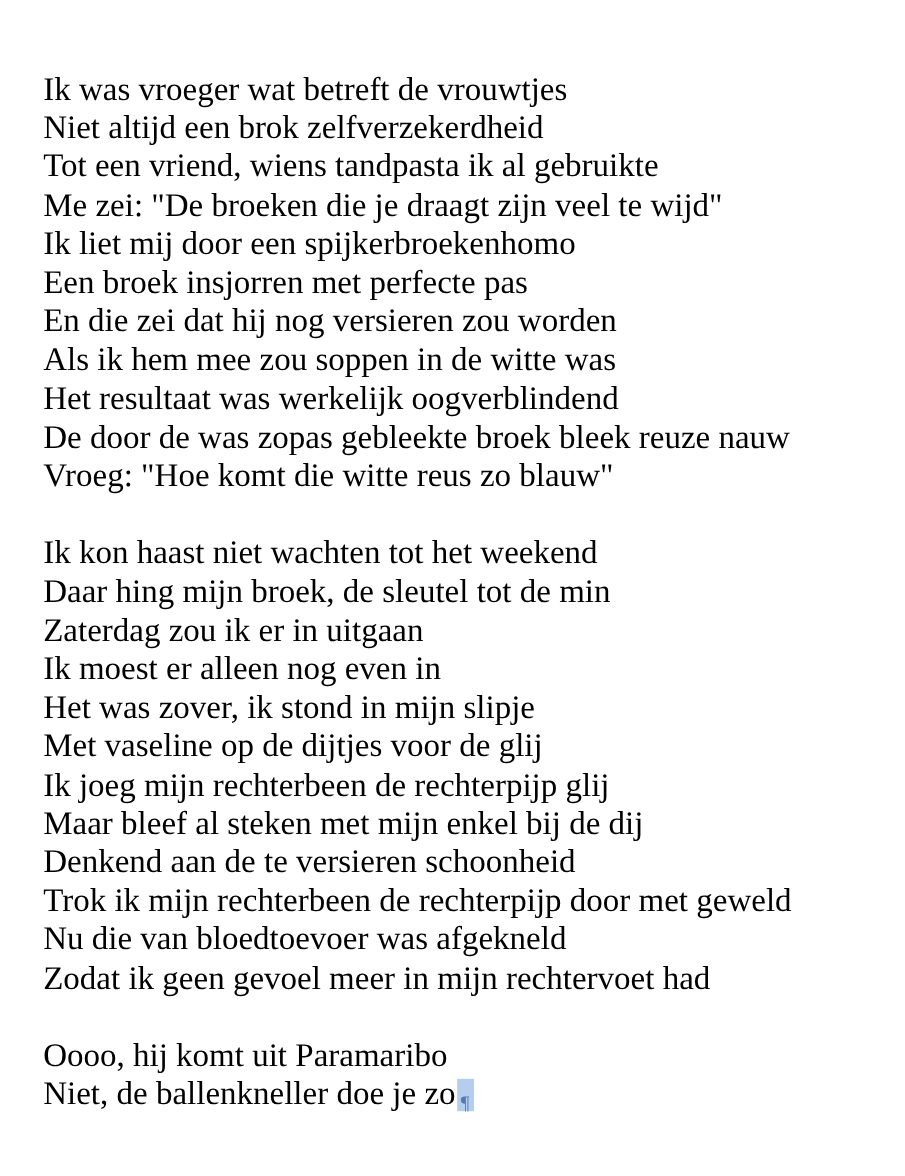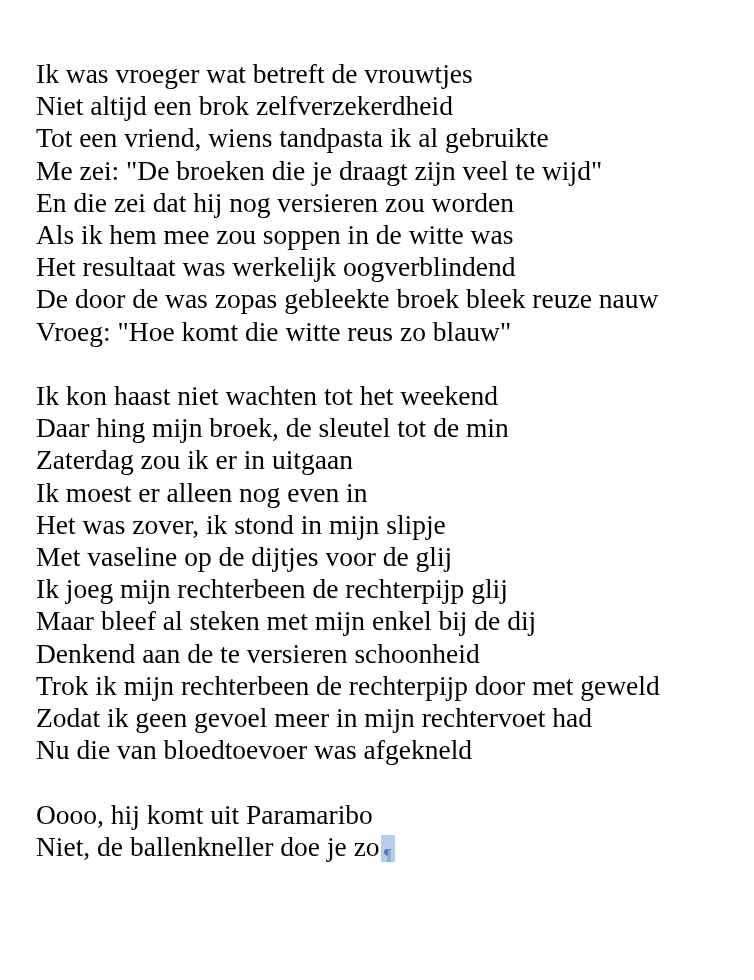--- a/index.html
+++ b/index.html
@@ -44,37 +44,39 @@
 </style>
 </head>
 <body>
 
 <div class="page">
   <div class="stanza">
       <div class="line">Ik was vroeger wat betreft de vrouwtjes</div>
       <div class="line">Niet altijd een brok zelfverzekerdheid</div>
       <div class="line">Tot een vriend, wiens tandpasta ik al gebruikte</div>
       <div class="line">Me zei: "De broeken die je draagt zijn veel te wijd"</div>
+      <div class="line">Ik liet mij door een spijkerbroekenhomo</div>
+      <div class="line">Een broek insjorren met perfecte pas</div>
       <div class="line">En die zei dat hij nog versieren zou worden</div>
       <div class="line">Als ik hem mee zou soppen in de witte was</div>
       <div class="line">Het resultaat was werkelijk oogverblindend</div>
       <div class="line">De door de was zopas gebleekte broek bleek reuze nauw</div>
       <div class="line">Vroeg: "Hoe komt die witte reus zo blauw"</div>
     </div>
   <div class="stanza">
       <div class="line">Ik kon haast niet wachten tot het weekend</div>
       <div class="line">Daar hing mijn broek, de sleutel tot de min</div>
       <div class="line">Zaterdag zou ik er in uitgaan</div>
       <div class="line">Ik moest er alleen nog even in</div>
       <div class="line">Het was zover, ik stond in mijn slipje</div>
       <div class="line">Met vaseline op de dijtjes voor de glij</div>
       <div class="line">Ik joeg mijn rechterbeen de rechterpijp glij</div>
       <div class="line">Maar bleef al steken met mijn enkel bij de dij</div>
       <div class="line">Denkend aan de te versieren schoonheid</div>
       <div class="line">Trok ik mijn rechterbeen de rechterpijp door met geweld</div>
+      <div class="line">Nu die van bloedtoevoer was afgekneld</div>
       <div class="line">Zodat ik geen gevoel meer in mijn rechtervoet had</div>
-      <div class="line">Nu die van bloedtoevoer was afgekneld</div>
     </div>
   <div class="stanza">
     <div class="line">Oooo, hij komt uit Paramaribo</div>
     <div class="line"><span>Niet, de ballenkneller doe je zo</span><span class="selection"><span class="pilcrow">¶</span></span></div>
   </div>
 </div>
 
 </body></html>

